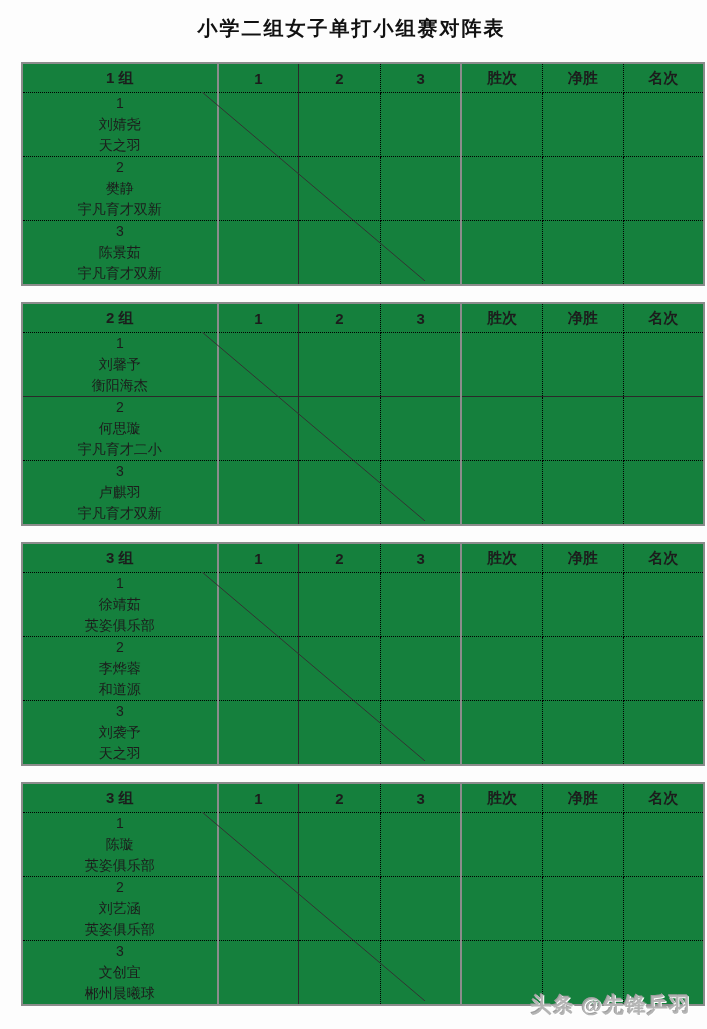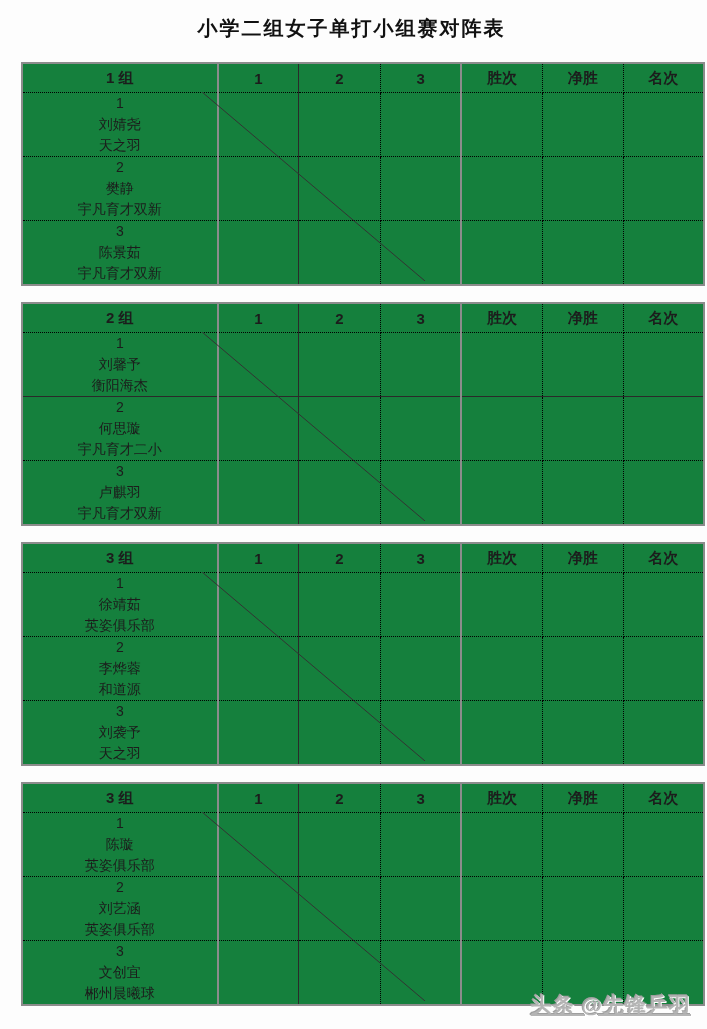--- a/index.html
+++ b/index.html
@@ -87,21 +87,20 @@
     stroke-width:1;
   }
   .watermark{
     position:absolute;
     right:16px; top:991px;
     font-size:21px;
     font-weight:bold;
     letter-spacing:1px;
     color:var(--watermark-gray);
     text-shadow:1px 1px 0 #ffffff, -1px -1px 0 #9e9e9e;
-    text-decoration:underline;
   }
 </style>
 </head>
 <body>
 
 <h1 class="page-title">小学二组女子单打小组赛对阵表</h1>
 
 <div id="tables">
     <div class="group-wrap">
     <table class="group-table">

